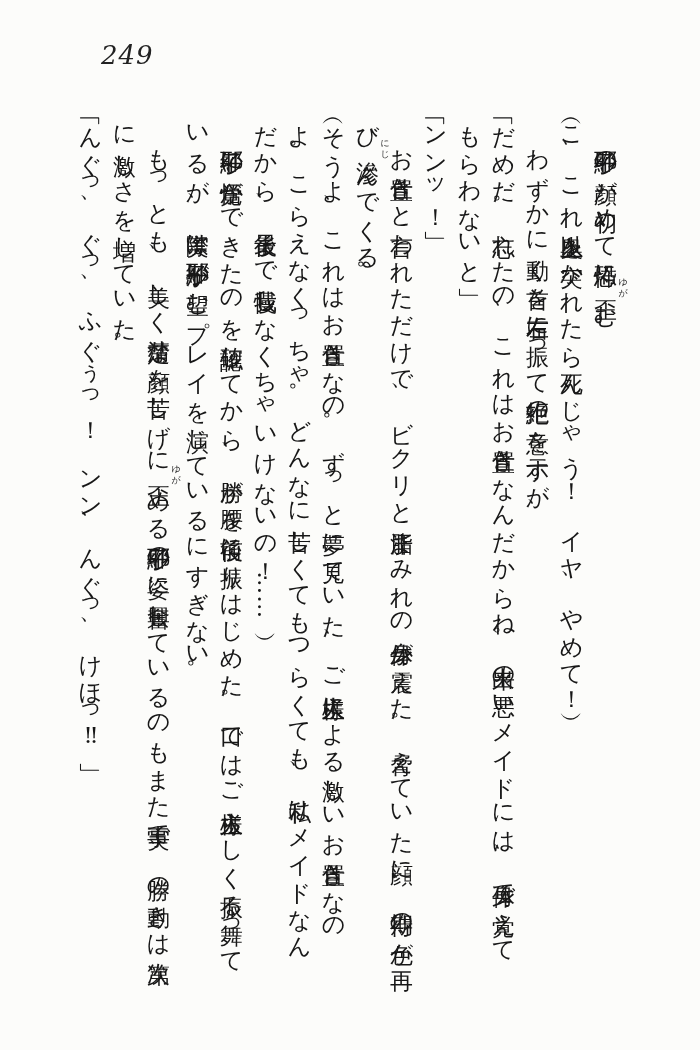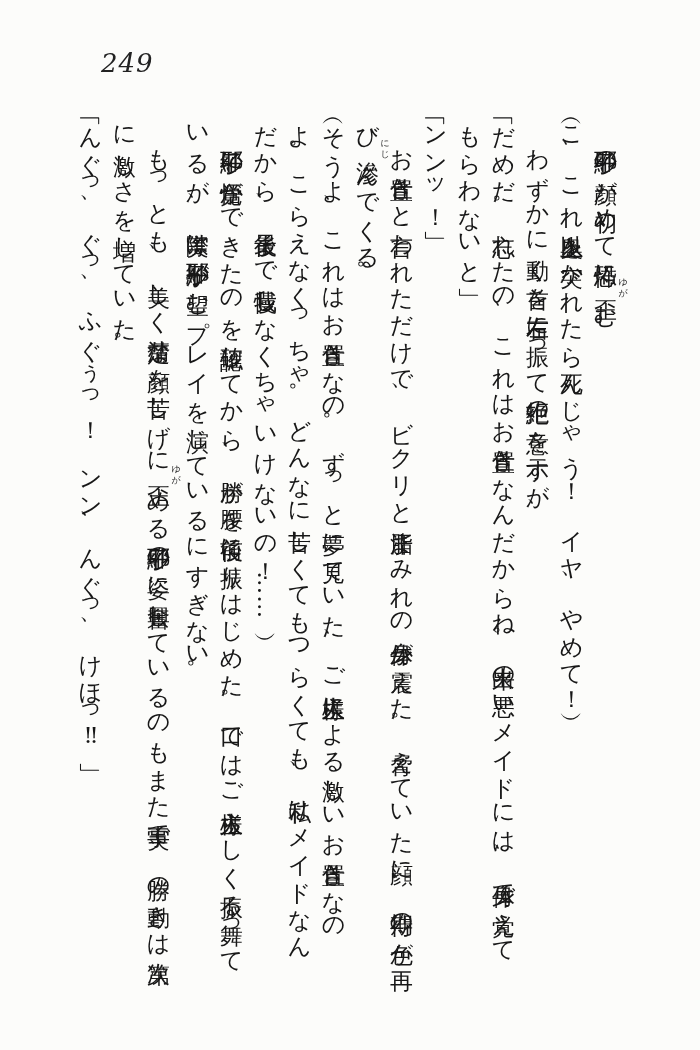--- a/index.html
+++ b/index.html
@@ -15,21 +15,21 @@
   .page {
     position: relative;
     width: 700px;
     height: 1050px;
     background: #fcfcfa;
     color: #1b1b1b;
     font-family: "DejaVu Serif", "Liberation Serif", serif;
   }
   .page-number {
     position: absolute;
-    top: 48px;
+    top: 40px;
     left: 101px;
     font-size: 26px;
     font-style: italic;
     letter-spacing: 1px;
     color: #222;
   }
   .text-block {
     position: absolute;
     top: 110px;
     right: 72px;

